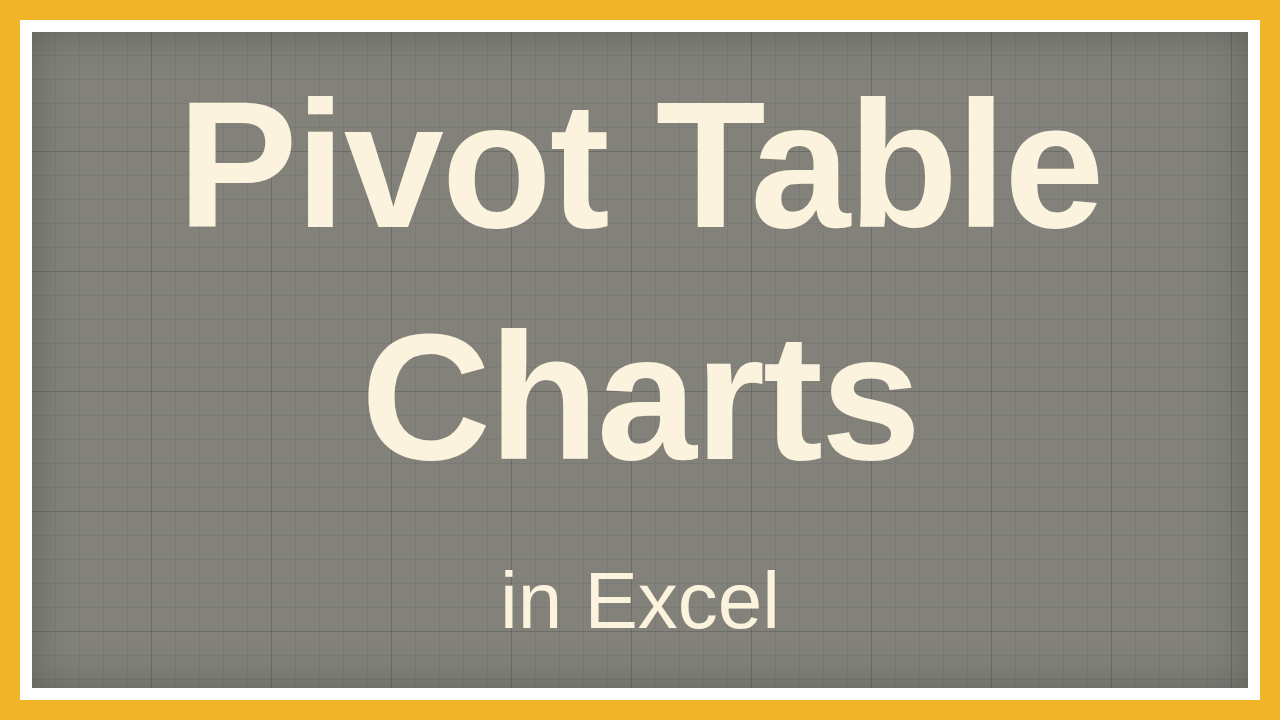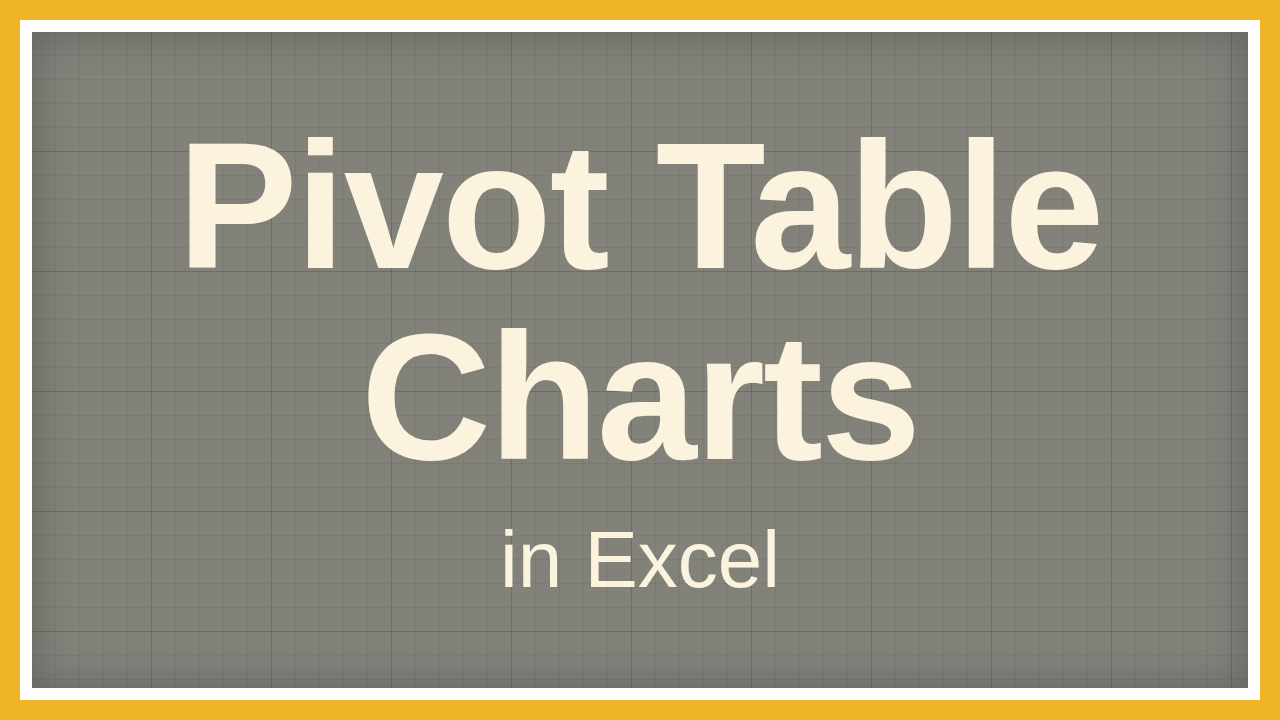--- a/index.html
+++ b/index.html
@@ -35,20 +35,21 @@
         linear-gradient(90deg, rgba(0,0,0,0.11) 1px, transparent 1px),
         linear-gradient(rgba(0,0,0,0.05) 1px, transparent 1px),
         linear-gradient(90deg, rgba(0,0,0,0.05) 1px, transparent 1px);
       background-size: 120px 120px, 120px 120px, 24px 24px, 24px 24px;
       background-position: -1px -1px, -1px -1px, -1px -1px, -1px -1px;
       box-shadow: inset 0 0 40px rgba(0,0,0,0.25);
       display: flex;
       flex-direction: column;
       align-items: center;
       justify-content: center;
+      gap: 41px;
     }
     .title-line1 {
       color: #fbf3dd;
       font-weight: 800;
       font-size: 180px;
       line-height: 0.95;
       letter-spacing: -2px;
       text-align: center;
       white-space: nowrap;
     }

